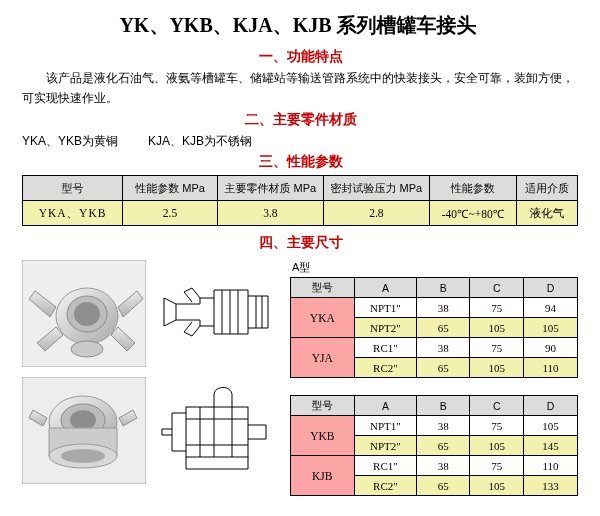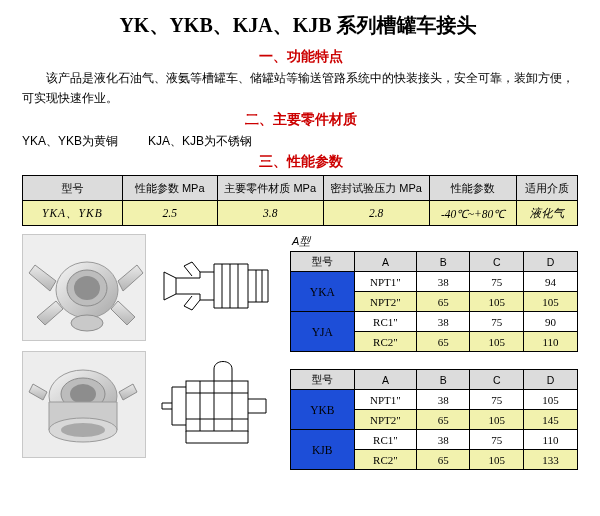--- a/index.html
+++ b/index.html
@@ -73,21 +73,20 @@
     padding: 1px 2px;
   }
   table.perf thead th {
     background: #dcdcdc;
     font-weight: normal;
     font-family: "Liberation Sans", sans-serif;
     font-size: 11px;
   }
   table.perf tbody td {
     background: #f2f2ae;
-    font-style: italic;
   }
   table.perf tbody tr td:first-child {
     letter-spacing: 1px;
   }
 
   
   .dims {
     position: relative;
     margin-top: 8px;
   }
@@ -123,42 +122,41 @@
   .tbl-col {
     position: absolute;
     left: 290px;
     top: 0;
     width: 288px;
   }
   .tbl-label {
     font-size: 11px;
     font-family: "Liberation Sans", sans-serif;
     margin: 0 0 2px 2px;
-    font-style: italic;
   }
   table.dim {
     border-collapse: collapse;
     width: 288px;
     font-size: 11px;
     font-family: "Liberation Serif", serif;
   }
   table.dim th, table.dim td {
     border: 1px solid #000;
     text-align: center;
     height: 19px;
     padding: 0 2px;
   }
   table.dim thead th {
     background: #dcdcdc;
     font-weight: normal;
     font-size: 10.5px;
     font-family: "Liberation Sans", sans-serif;
   }
   table.dim td.model {
-    background: #1d4ed8;
+    background: #fca5a5;
     font-size: 11.5px;
   }
   table.dim td.val {
     background: #ffffff;
   }
   table.dim tr.alt td.val {
     background: #f2f2ae;
   }
   .spacer-b { height: 17px; }
 
@@ -200,20 +198,21 @@
           <td>2.5</td>
           <td>3.8</td>
           <td>2.8</td>
           <td>-40℃~+80℃</td>
           <td>液化气</td>
         </tr>
       </tbody>
     </table>
   </div>
 
+  <div class="section-head" style="margin-top:8px">四、主要尺寸</div>
 
   <div class="dims" style="height:250px">
 
     <div class="img-col">
 
       <div class="row-imgs">
         <div class="photo-box">
           <svg width="122" height="105" viewBox="0 0 122 105">
             <defs>
               <linearGradient id="mg1" x1="0" y1="0" x2="1" y2="1">

